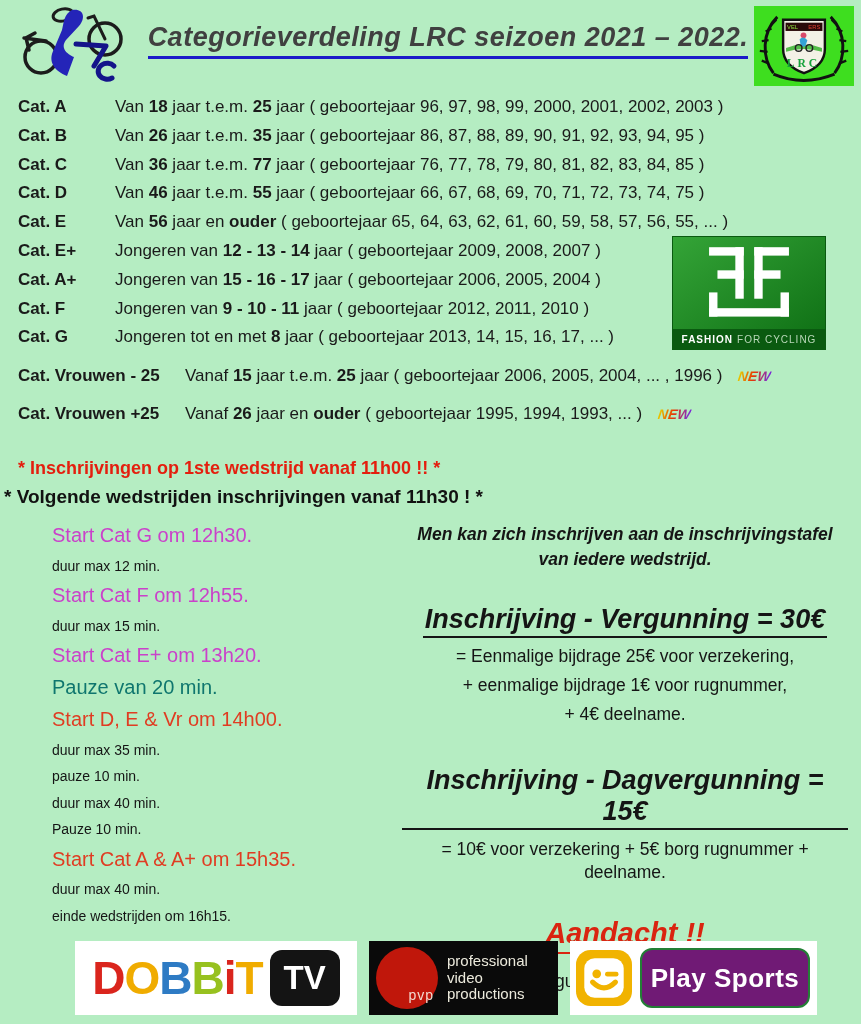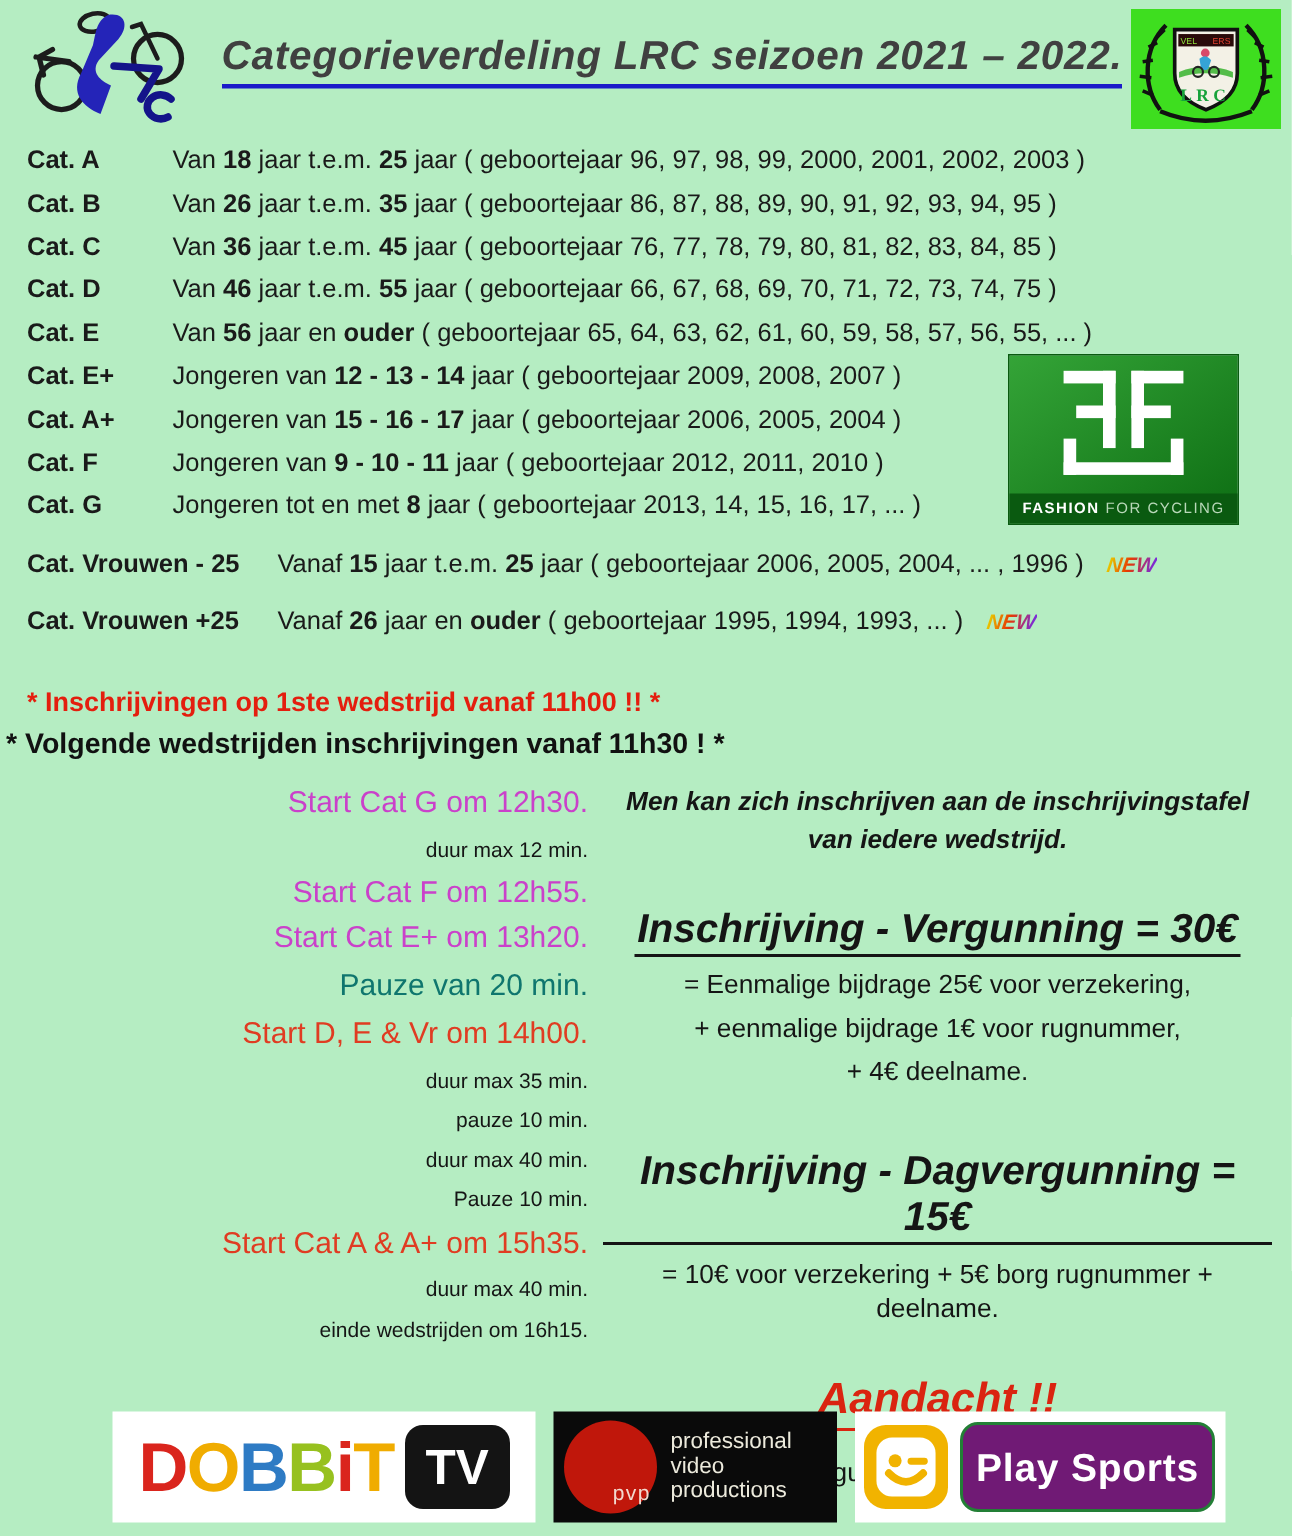--- a/index.html
+++ b/index.html
@@ -26,21 +26,21 @@
   .ff{position:absolute;left:672px;top:236px;width:154px;height:114px;
       background:linear-gradient(145deg,#34a437,#0d6d13);border:1px solid #0a5a10;box-sizing:border-box;}
   .ff svg{display:block;margin:6px auto 0;}
   .ff-cap{position:absolute;left:0;right:0;bottom:0;height:20px;background:#0a5a10;
       display:flex;align-items:center;justify-content:center;font-size:10px;letter-spacing:1px;color:#b9d8b9;}
   .ff-cap b{color:#fff;margin-right:4px;}
   
   .notice-red{position:absolute;left:18px;top:458px;font-size:18px;font-weight:bold;color:#e41e0e;}
   .notice-black{position:absolute;left:4px;top:486px;font-size:19px;font-weight:bold;color:#111;}
   
-  .sched{position:absolute;left:52px;top:517px;width:340px;text-align:right;}
+  .sched{position:absolute;left:52px;top:517px;width:340px;text-align:left;}
   .sched .mag{color:#ca41ca;font-size:20px;margin:7px 0;}
   .sched .red{color:#e03c22;font-size:20px;margin:7px 0;}
   .sched .sub{color:#151515;font-size:14px;margin:10.5px 0;}
   .sched .plain{color:#0f766e;font-size:20px;margin:9px 0;}
   
   .fees{position:absolute;left:402px;top:522px;width:446px;text-align:center;color:#151515;}
   .fees .intro{font-size:17.5px;font-weight:bold;font-style:italic;line-height:1.4;}
   .fee-title{margin-top:33px;}
   .fee-title span{display:inline-block;font-size:27px;font-style:italic;font-weight:bold;
         border-bottom:2px solid #151515;padding:0 2px 1px;}
@@ -115,21 +115,21 @@
       <div class="cat-row">
         <span class="lbl">Cat. A</span>
         <span><span>Van </span><b>18</b><span> jaar t.e.m. </span><b>25</b><span> jaar ( geboortejaar 96, 97, 98, 99, 2000, 2001, 2002, 2003 )</span></span>
       </div>
       <div class="cat-row">
         <span class="lbl">Cat. B</span>
         <span><span>Van </span><b>26</b><span> jaar t.e.m. </span><b>35</b><span> jaar ( geboortejaar 86, 87, 88, 89, 90, 91, 92, 93, 94, 95 )</span></span>
       </div>
       <div class="cat-row">
         <span class="lbl">Cat. C</span>
-        <span><span>Van </span><b>36</b><span> jaar t.e.m. </span><b>45</b><span> jaar ( geboortejaar 76, 77, 78, 79, 80, 81, 82, 83, 84, 85 )</span></span>
+        <span><span>Van </span><b>36</b><span> jaar t.e.m. </span><b>77</b><span> jaar ( geboortejaar 76, 77, 78, 79, 80, 81, 82, 83, 84, 85 )</span></span>
       </div>
       <div class="cat-row">
         <span class="lbl">Cat. D</span>
         <span><span>Van </span><b>46</b><span> jaar t.e.m. </span><b>55</b><span> jaar ( geboortejaar 66, 67, 68, 69, 70, 71, 72, 73, 74, 75 )</span></span>
       </div>
       <div class="cat-row">
         <span class="lbl">Cat. E</span>
         <span><span>Van </span><b>56</b><span> jaar en </span><b>ouder</b><span> ( geboortejaar 65, 64, 63, 62, 61, 60, 59, 58, 57, 56, 55, ... )</span></span>
       </div>
       <div class="cat-row">
@@ -180,20 +180,21 @@
     </div>
   </div>
 
   <div class="notice-red">* Inschrijvingen op 1ste wedstrijd vanaf 11h00 !! *</div>
   <div class="notice-black">* Volgende wedstrijden inschrijvingen vanaf 11h30 ! *</div>
 
   <div class="sched" id="sched">
       <div class="mag">Start Cat G om 12h30.</div>
       <div class="sub">duur max 12 min.</div>
       <div class="mag">Start Cat F om 12h55.</div>
+      <div class="sub">duur max 15 min.</div>
       <div class="mag">Start Cat E+ om 13h20.</div>
       <div class="plain">Pauze van 20 min.</div>
       <div class="red">Start D, E &amp; Vr om 14h00.</div>
       <div class="sub">duur max 35 min.</div>
       <div class="sub">pauze 10 min.</div>
       <div class="sub">duur max 40 min.</div>
       <div class="sub">Pauze 10 min.</div>
       <div class="red">Start Cat A &amp; A+ om 15h35.</div>
       <div class="sub">duur max 40 min.</div>
       <div class="sub">einde wedstrijden om 16h15.</div>

